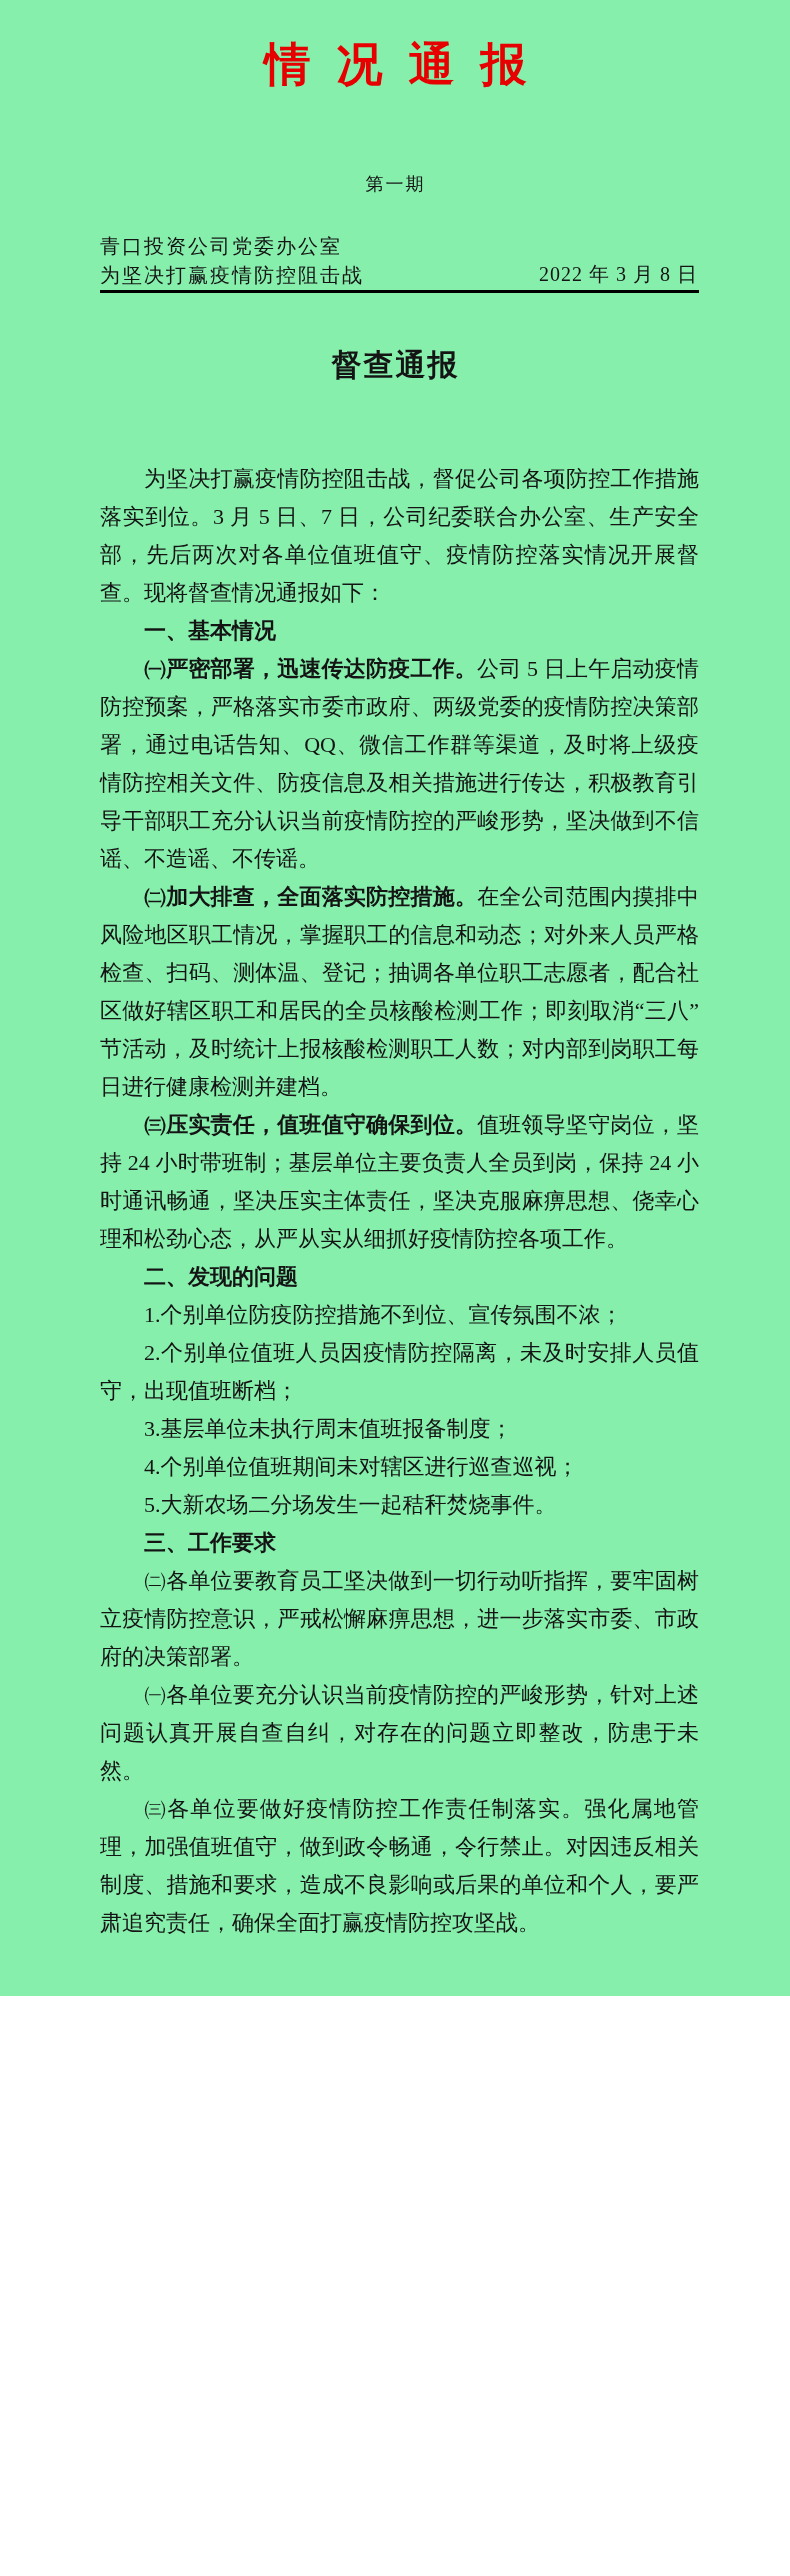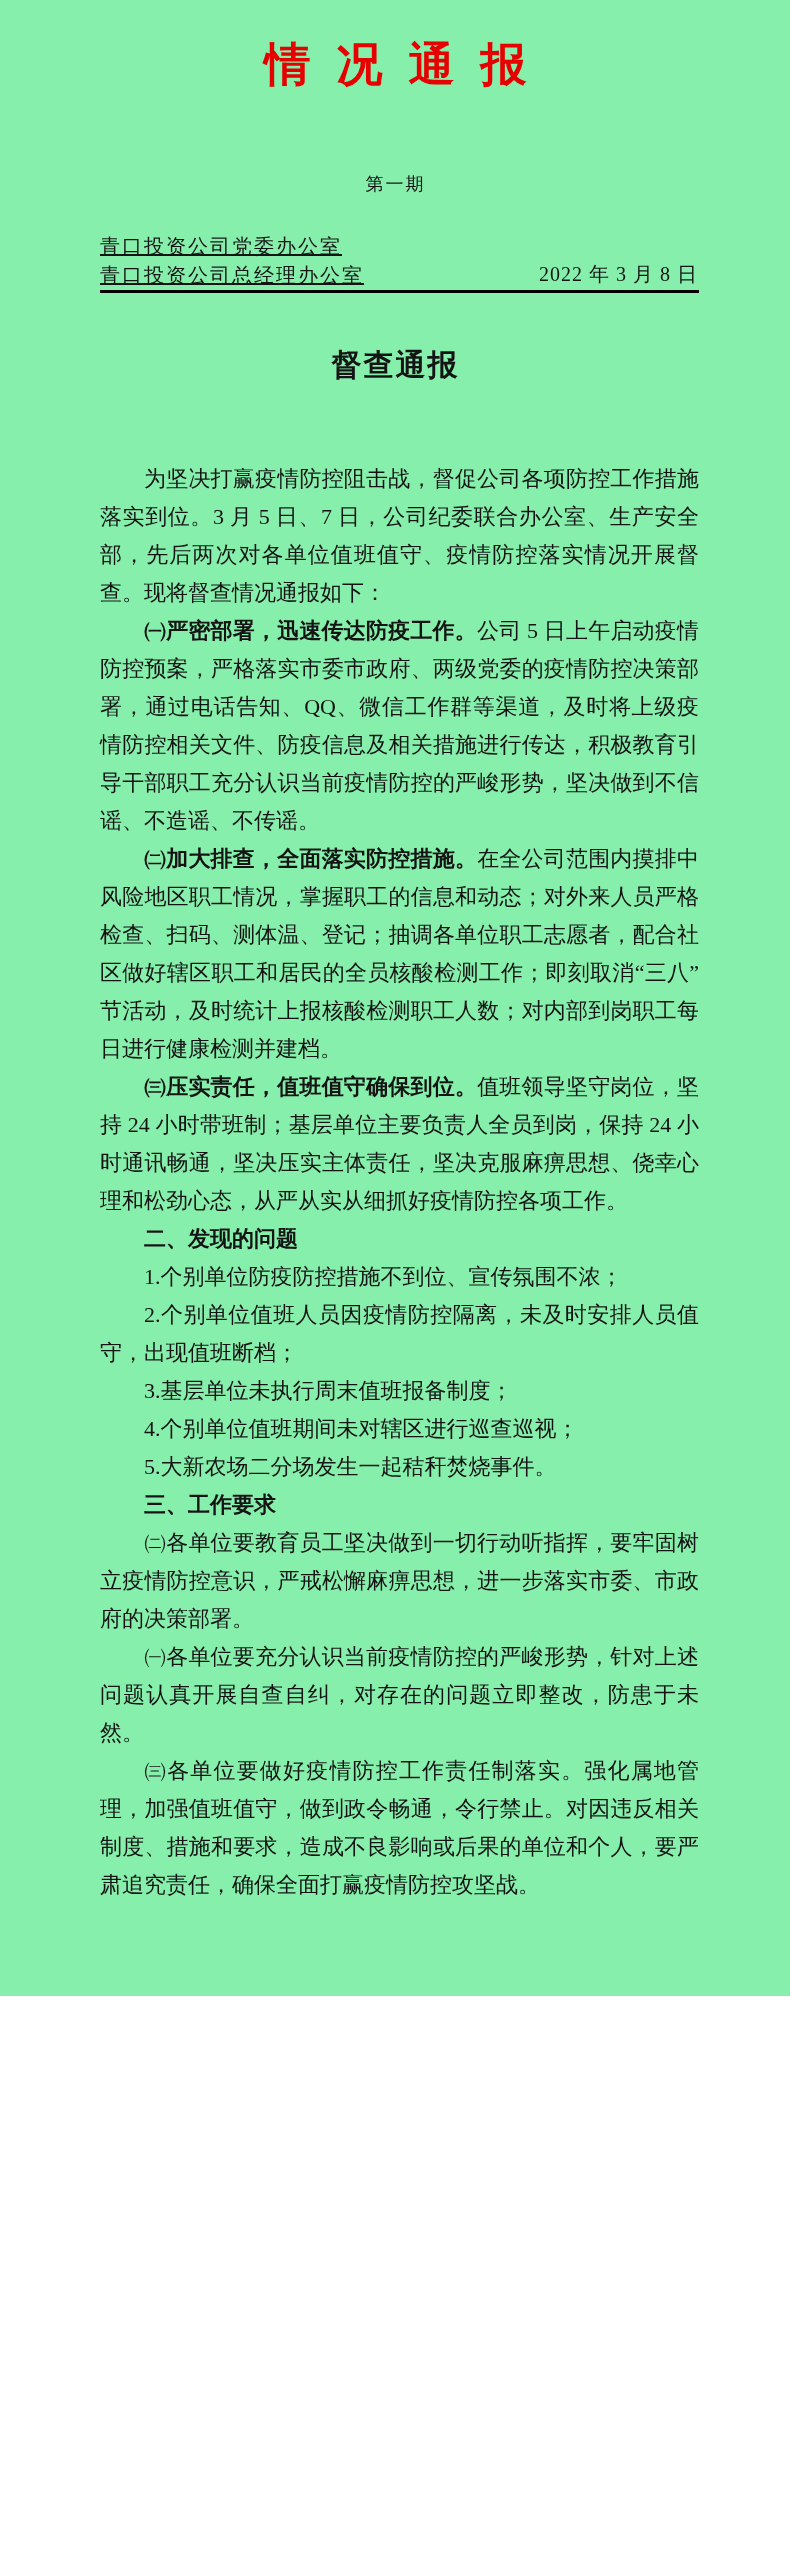--- a/index.html
+++ b/index.html
@@ -17,21 +17,21 @@
     font-size:46px; font-weight:bold;
     letter-spacing:26px; text-indent:26px;
     color:#e60000;
   }
   .issue-no {
     position:absolute; top:172px; left:0; width:100%;
     text-align:center; font-size:18px; letter-spacing:2px;
   }
   .issuers {
     position:absolute; top:232px; left:100px;
-    font-size:20px; line-height:29px; letter-spacing:2px;text-decoration:underline;
+    font-size:20px; line-height:29px; letter-spacing:2px;
   }
   .header-date {
     position:absolute; top:261px; right:93px;
     font-size:20px; letter-spacing:1px;
   }
   .masthead-rule {
     position:absolute; top:290px; left:100px; width:599px;
     height:3px; background:#000000;
   }
   .doc-title {
@@ -69,33 +69,34 @@
 <body>
 
 <div class="page">
 
   <h1 class="bulletin-title" style="color: rgb(230, 0, 0);">情况通报</h1>
 
   <div class="issue-no">第一期</div>
 
   <div class="issuers">
     <div>青口投资公司党委办公室</div>
-    <div>青口投资公司总经理办公室</div>
+    <div>为坚决打赢疫情防控阻击战</div>
   </div>
 
   <div class="header-date">2022 年 3 月 8 日</div>
 
   <div class="masthead-rule"></div>
 
   <h2 class="doc-title">督查通报</h2>
 
   <div class="body">
 
     <p>为坚决打赢疫情防控阻击战，督促公司各项防控工作措施落实到位。3 月 5 日、7 日，公司纪委联合办公室、生产安全部，先后两次对各单位值班值守、疫情防控落实情况开展督查。现将督查情况通报如下：</p>
 
+    <h3>一、基本情况</h3>
 
     <p><span class="lead">㈠严密部署，迅速传达防疫工作。</span><span>公司 5 日上午启动疫情防控预案，严格落实市委市政府、两级党委的疫情防控决策部署，通过电话告知、QQ、微信工作群等渠道，及时将上级疫情防控相关文件、防疫信息及相关措施进行传达，积极教育引导干部职工充分认识当前疫情防控的严峻形势，坚决做到不信谣、不造谣、不传谣。</span></p>
 
     <p><span class="lead">㈡加大排查，全面落实防控措施。</span><span>在全公司范围内摸排中风险地区职工情况，掌握职工的信息和动态；对外来人员严格检查、扫码、测体温、登记；抽调各单位职工志愿者，配合社区做好辖区职工和居民的全员核酸检测工作；即刻取消“三八”节活动，及时统计上报核酸检测职工人数；对内部到岗职工每日进行健康检测并建档。</span></p>
 
     <p><span class="lead">㈢压实责任，值班值守确保到位。</span><span>值班领导坚守岗位，坚持 24 小时带班制；基层单位主要负责人全员到岗，保持 24 小时通讯畅通，坚决压实主体责任，坚决克服麻痹思想、侥幸心理和松劲心态，从严从实从细抓好疫情防控各项工作。</span></p>
 
     <h3>二、发现的问题</h3>
 
 

